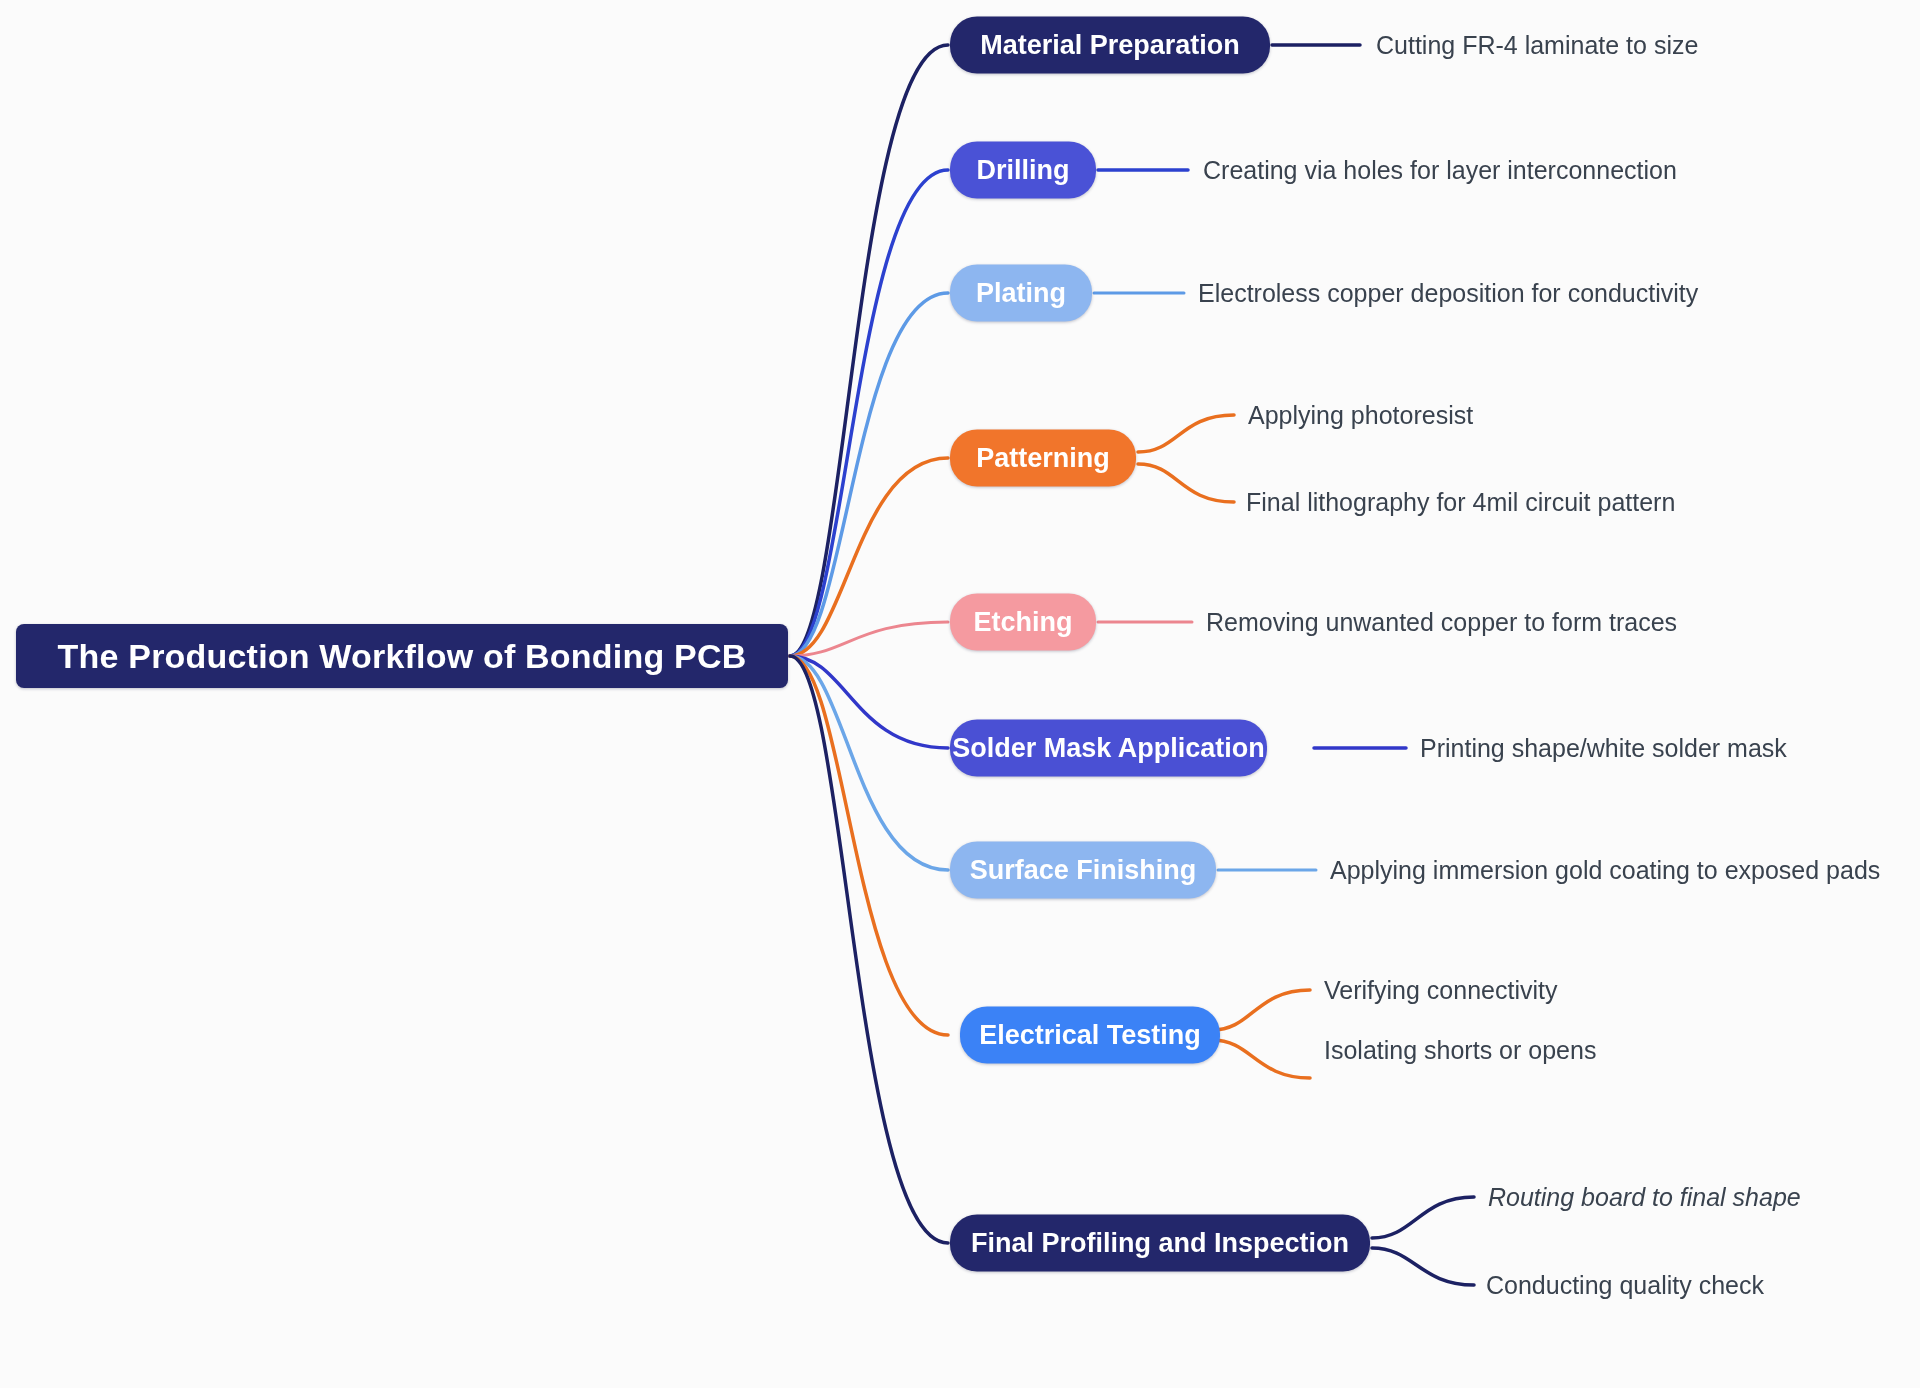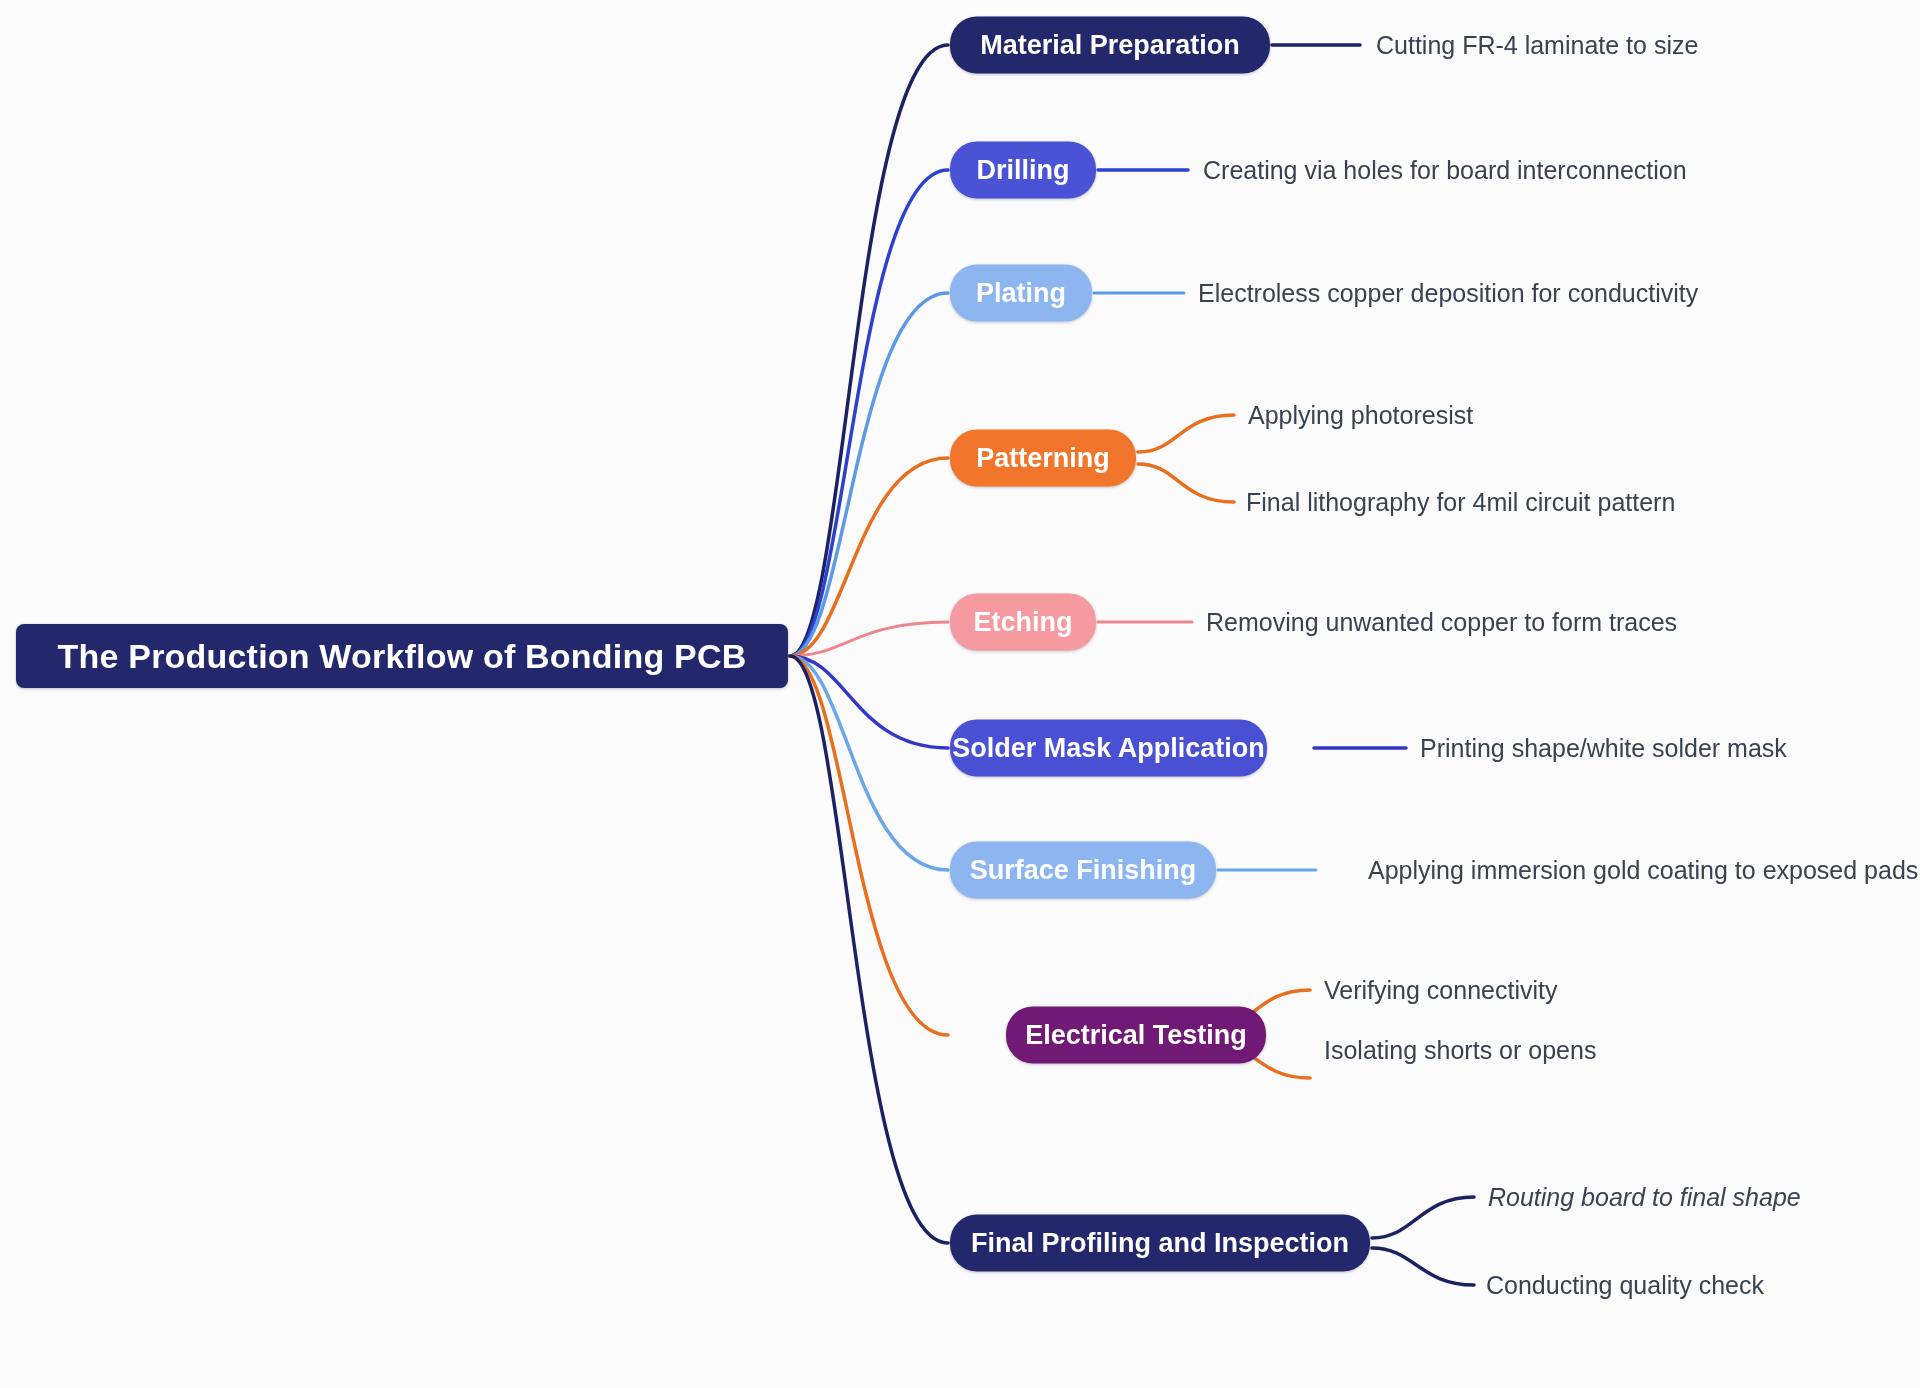--- a/index.html
+++ b/index.html
@@ -58,29 +58,29 @@
 
   <div class="node root-node" style="left: 16px; top: 656px; background-color: rgb(35, 39, 107);">The Production Workflow of Bonding PCB</div>
 
   <div class="node branch-node" style="left: 950px; top: 45px; width: 320px; background-color: rgb(35, 39, 107);">Material Preparation</div>
   <div class="node branch-node" style="left: 950px; top: 170px; width: 146px; background-color: rgb(74, 82, 214);">Drilling</div>
   <div class="node branch-node" style="left: 950px; top: 293px; width: 142px; background-color: rgb(141, 182, 240);">Plating</div>
   <div class="node branch-node" style="left: 950px; top: 458px; width: 186px; background-color: rgb(241, 117, 43);">Patterning</div>
   <div class="node branch-node" style="left: 950px; top: 622px; width: 146px; background-color: rgb(245, 154, 160);">Etching</div>
   <div class="node branch-node" style="left: 950px; top: 748px; width: 317px; background-color: rgb(74, 80, 212);">Solder Mask Application</div>
   <div class="node branch-node" style="left: 950px; top: 870px; width: 266px; background-color: rgb(141, 182, 240);">Surface Finishing</div>
-  <div class="node branch-node" style="left: 1006px; top: 1035px; width: 260px; background-color: #701a75;">Electrical Testing</div>
+  <div class="node branch-node" style="left: 960px; top: 1035px; width: 260px; background-color: #3b82f6;">Electrical Testing</div>
   <div class="node branch-node" style="left: 950px; top: 1243px; width: 420px; background-color: rgb(35, 39, 107);">Final Profiling and Inspection</div>
 
   <div class="leaf" style="left:1376px;top:45px;">Cutting FR-4 laminate to size</div>
-  <div class="leaf" style="left:1203px;top:170px;">Creating via holes for board interconnection</div>
+  <div class="leaf" style="left:1203px;top:170px;">Creating via holes for layer interconnection</div>
   <div class="leaf" style="left:1198px;top:293px;">Electroless copper deposition for conductivity</div>
   <div class="leaf" style="left:1248px;top:415px;">Applying photoresist</div>
   <div class="leaf" style="left:1246px;top:502px;">Final lithography for 4mil circuit pattern</div>
   <div class="leaf" style="left:1206px;top:622px;">Removing unwanted copper to form traces</div>
   <div class="leaf" style="left:1420px;top:748px;">Printing shape/white solder mask</div>
-  <div class="leaf" style="left:1330px;top:870px;margin-left:38px;">Applying immersion gold coating to exposed pads</div>
+  <div class="leaf" style="left:1330px;top:870px;">Applying immersion gold coating to exposed pads</div>
   <div class="leaf" style="left:1324px;top:990px;">Verifying connectivity</div>
   <div class="leaf" style="left:1324px;top:1050px;">Isolating shorts or opens</div>
   <div class="leaf" style="left:1488px;top:1197px;font-style:italic;">Routing board to final shape</div>
   <div class="leaf" style="left:1486px;top:1285px;">Conducting quality check</div>
 
 </div>
 
 </body></html>

